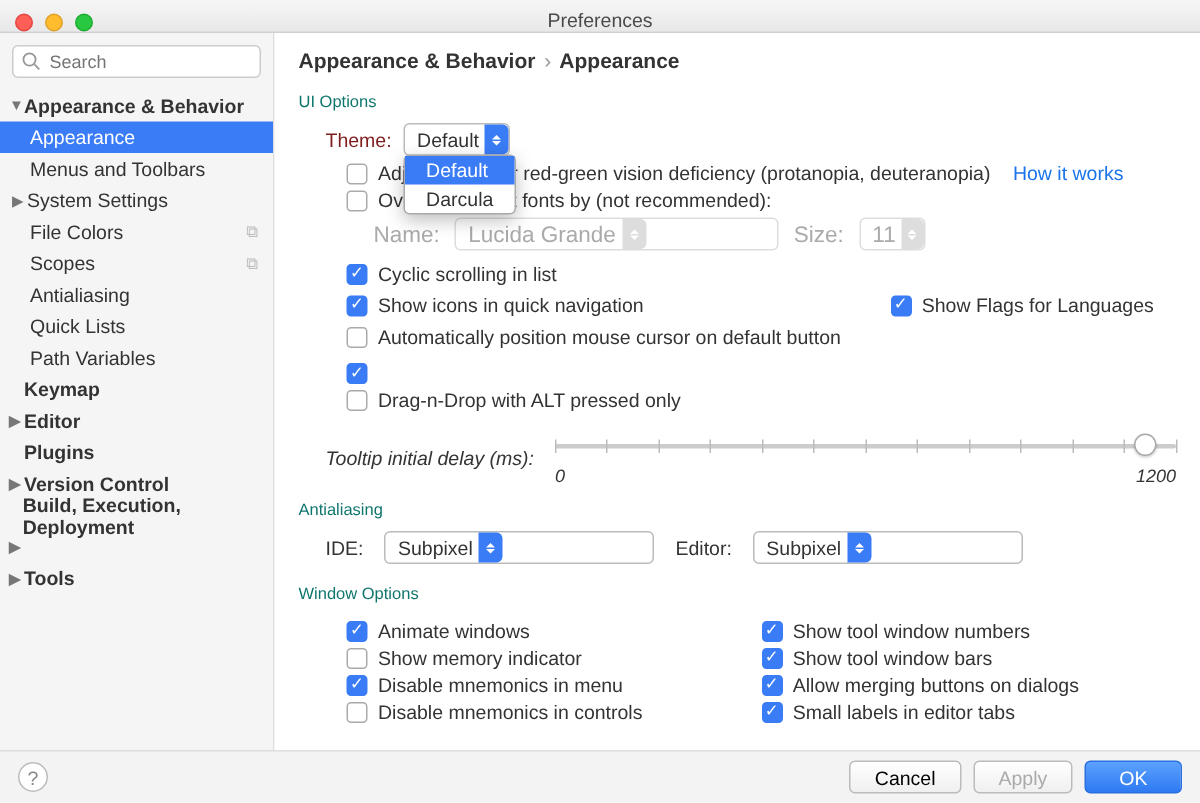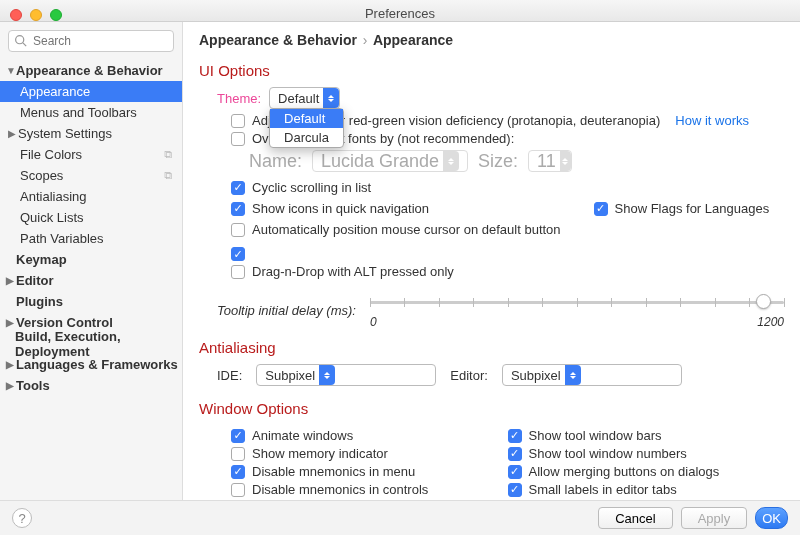--- a/index.html
+++ b/index.html
@@ -19,53 +19,53 @@
 .tree { font-size: 13px; }
 .tree .row { display: flex; align-items: center; height: 21px; padding-left: 6px; cursor: default; position: relative; }
 .tree .row .arrow { width: 10px; font-size: 10px; color: #777; display: inline-block; }
 .tree .row.bold { font-weight: 600; }
 .tree .row.sel { background: #3a7cf6; color: #fff; }
 .tree .row.lvl1 { padding-left: 20px; }
 .copy-ic { position: absolute; right: 10px; color: #bbb; font-size: 11px; }
 .main { flex: 1; background: #fff; padding: 10px 16px 0 16px; overflow-y: auto; }
 .breadcrumb { font-weight: 600; font-size: 14px; margin-bottom: 14px; }
 .breadcrumb .sep { color: #999; margin: 0 2px; font-weight: 400; }
-.section-label { font-size: 15px; color: #b91c1c; margin: 4px 0 8px; }
+.section-label { font-size: 11px; color: #0f766e; margin: 4px 0 8px; }
 .field-row { display: flex; align-items: center; gap: 8px; margin: 4px 0 4px 18px; }
-.label { color: #ec4899; }
+.label { color: #7f1d1d; }
 .select { display: inline-flex; align-items: center; background: #fff; border: 1px solid #bbb; border-radius: 4px; height: 22px; padding: 0 0 0 8px; position: relative; }
 .select .val { padding-right: 4px; }
 .select .knob { width: 16px; height: 100%; background: #3a7cf6; border-radius: 0 4px 4px 0; display: flex; flex-direction: column; align-items: center; justify-content: center; gap: 0; }
 .select .knob::before { content: ""; border-left: 3px solid transparent; border-right: 3px solid transparent; border-bottom: 3px solid #fff; margin-bottom: 1px; }
 .select .knob::after { content: ""; border-left: 3px solid transparent; border-right: 3px solid transparent; border-top: 3px solid #fff; }
 .dropdown { position: absolute; top: 20px; left: -1px; background: #fff; border: 1px solid #aaa; border-radius: 4px; box-shadow: 0 4px 12px rgba(0,0,0,0.25); z-index: 10; min-width: 70px; }
 .dropdown .opt { padding: 2px 14px; font-size: 13px; }
 .dropdown .opt.active { background: #3a7cf6; color: #fff; }
 .cbx-row { display: flex; align-items: center; gap: 7px; margin: 3px 0 3px 32px; font-size: 13px; }
 .cbx { width: 14px; height: 14px; border: 1px solid #aaa; border-radius: 3px; background: #fff; display: flex; align-items: center; justify-content: center; }
 .cbx.checked { background: #3a7cf6; border-color: #3a7cf6; }
 .cbx.checked::after { content: "✓"; color: #fff; font-size: 11px; line-height: 1; }
 .disabled { color: #aaa; }
 .link { color: #1a73e8; }
-.subfield { margin-left: 50px; display: flex; align-items: center; gap: 10px; font-size: 18px; }
+.subfield { margin-left: 50px; display: flex; align-items: center; gap: 10px; font-size: 15px; }
 .slider-row { display: flex; align-items: center; gap: 14px; margin: 12px 0 4px 18px; font-style: italic; }
 .slider { flex: 1; position: relative; height: 22px; }
 .slider .track { position: absolute; top: 10px; left: 0; right: 0; height: 3px; background: #ccc; border-radius: 2px; }
 .slider .tick { position: absolute; top: 7px; width: 1px; height: 9px; background: #bbb; }
 .slider .thumb { position: absolute; top: 3px; width: 15px; height: 15px; border-radius: 50%; background: #fff; border: 1px solid #aaa; box-shadow: 0 1px 2px rgba(0,0,0,0.2); }
 .slider-labels { display: flex; justify-content: space-between; font-size: 12px; color: #333; margin-top: 2px; }
 .aa-row { display: flex; gap: 14px; align-items: center; margin: 6px 0 4px 18px; }
 .sel-wide { width: 180px; }
 .wopts { display: flex; gap: 0; margin-left: 32px; }
 .wcol { flex: 1; text-align: center; }
 .footer { height: 35px; border-top: 1px solid #ddd; background: #f3f3f3; display: flex; align-items: center; padding: 0 12px; gap: 8px; }
 .footer .spacer { flex: 1; }
 .help { width: 20px; height: 20px; border: 1px solid #bbb; border-radius: 50%; display: flex; align-items: center; justify-content: center; color: #888; background: #fff; }
 .btn { height: 22px; padding: 0 16px; border-radius: 4px; border: 1px solid #bbb; background: linear-gradient(#fff,#f0f0f0); font-size: 13px; }
-.btn.primary { background: linear-gradient(#5ca1ff,#2e7af2); color: #fff; border-color: #2a6fe0; font-weight: 500; padding: 0 6px; border-radius: 10px; }
+.btn.primary { background: linear-gradient(#5ca1ff,#2e7af2); color: #fff; border-color: #2a6fe0; font-weight: 500; padding: 0 22px; }
 .btn.disabled { color: #aaa; }
 .cbx-pair { display: flex; }
 .cbx-pair > div:first-child { width: 50%; }
 svg { display: block; }
 </style>
 </head>
 <body>
 
 <div class="titlebar">
   <div class="traffic">
@@ -134,21 +134,20 @@
       <div class="row bold">
           <span class="arrow">▶</span>
           <span>Version Control</span>
         </div>
       <div class="row bold">
           <span class="arrow"></span>
           <span>Build, Execution, Deployment</span>
         </div>
       <div class="row bold">
           <span class="arrow">▶</span>
-          <span>Languages &amp; Frameworks</span>
         </div>
       <div class="row bold">
           <span class="arrow">▶</span>
           <span>Tools</span>
         </div>
     </div>
   </div>
 
   <div class="main">
     <div class="breadcrumb">
@@ -175,21 +174,21 @@
       <span class="cbx"></span>
       <span>Adjust colors for red-green vision deficiency (protanopia, deuteranopia)</span>
       <span class="link" style="margin-left:8px">How it works</span>
     </div>
     <div class="cbx-row">
       <span class="cbx"></span>
       <span>Override default fonts by (not recommended):</span>
     </div>
     <div class="subfield disabled" style="margin-top:4px;margin-bottom:8px">
       <span>Name:</span>
-      <div class="select disabled" style="width:156px;border-color:#ddd">
+      <div class="select disabled" style="width:216px;border-color:#ddd">
         <span class="val">Lucida Grande</span>
         <span class="knob" style="background:#ddd"></span>
       </div>
       <span>Size:</span>
       <div class="select disabled" style="width:44px;border-color:#ddd">
         <span class="val">11</span>
         <span class="knob" style="background:#ddd"></span>
       </div>
     </div>
 
@@ -277,25 +276,25 @@
           </div>
         <div class="cbx-row" style="margin-left:0">
             <span class="cbx"></span>
             <span>Disable mnemonics in controls</span>
           </div>
 
       </div>
       <div class="wcol">
         <div class="cbx-row" style="margin-left:0">
             <span class="cbx checked"></span>
+            <span>Show tool window numbers</span>
+          </div>
+        <div class="cbx-row" style="margin-left:0">
+            <span class="cbx checked"></span>
             <span>Show tool window bars</span>
-          </div>
-        <div class="cbx-row" style="margin-left:0">
-            <span class="cbx checked"></span>
-            <span>Show tool window numbers</span>
           </div>
         <div class="cbx-row" style="margin-left:0">
             <span class="cbx checked"></span>
             <span>Allow merging buttons on dialogs</span>
           </div>
         <div class="cbx-row" style="margin-left:0">
             <span class="cbx checked"></span>
             <span>Small labels in editor tabs</span>
           </div>
 

